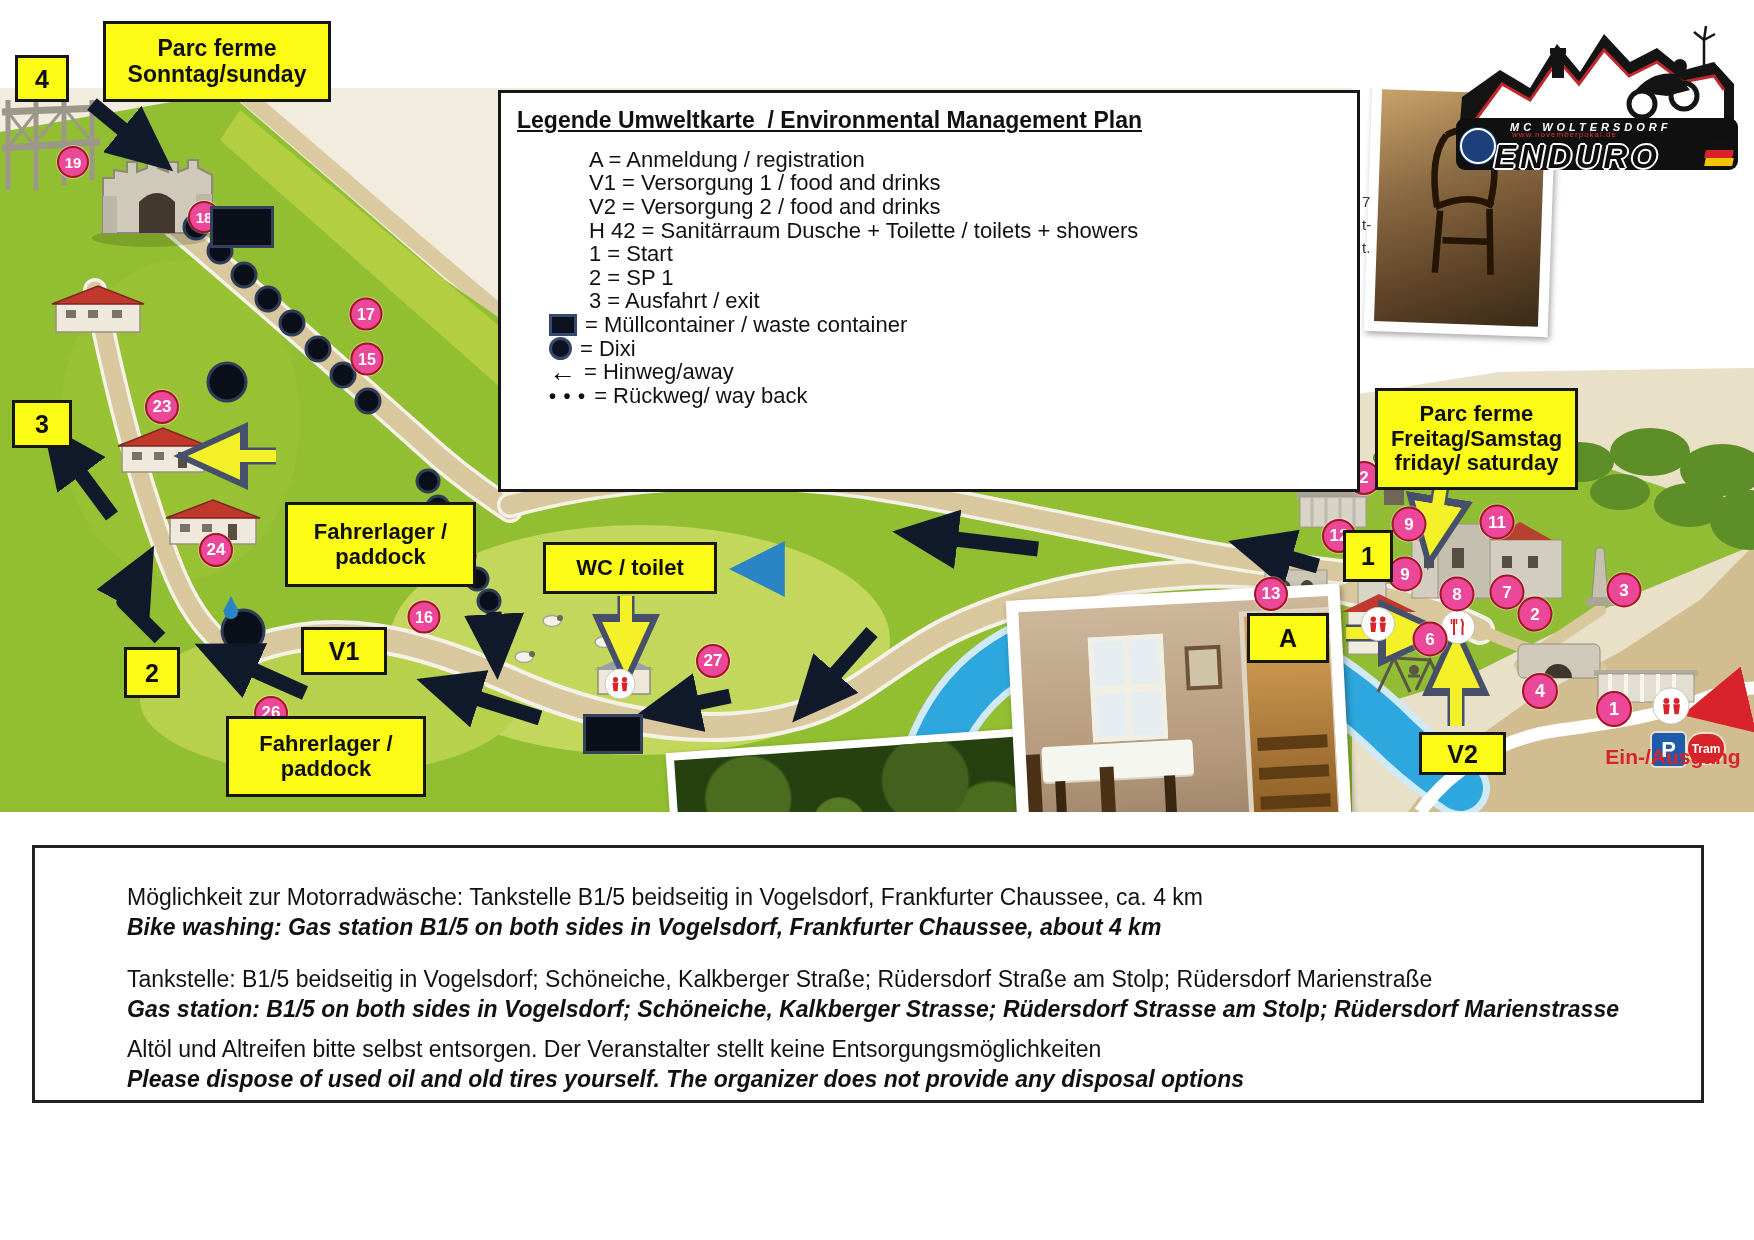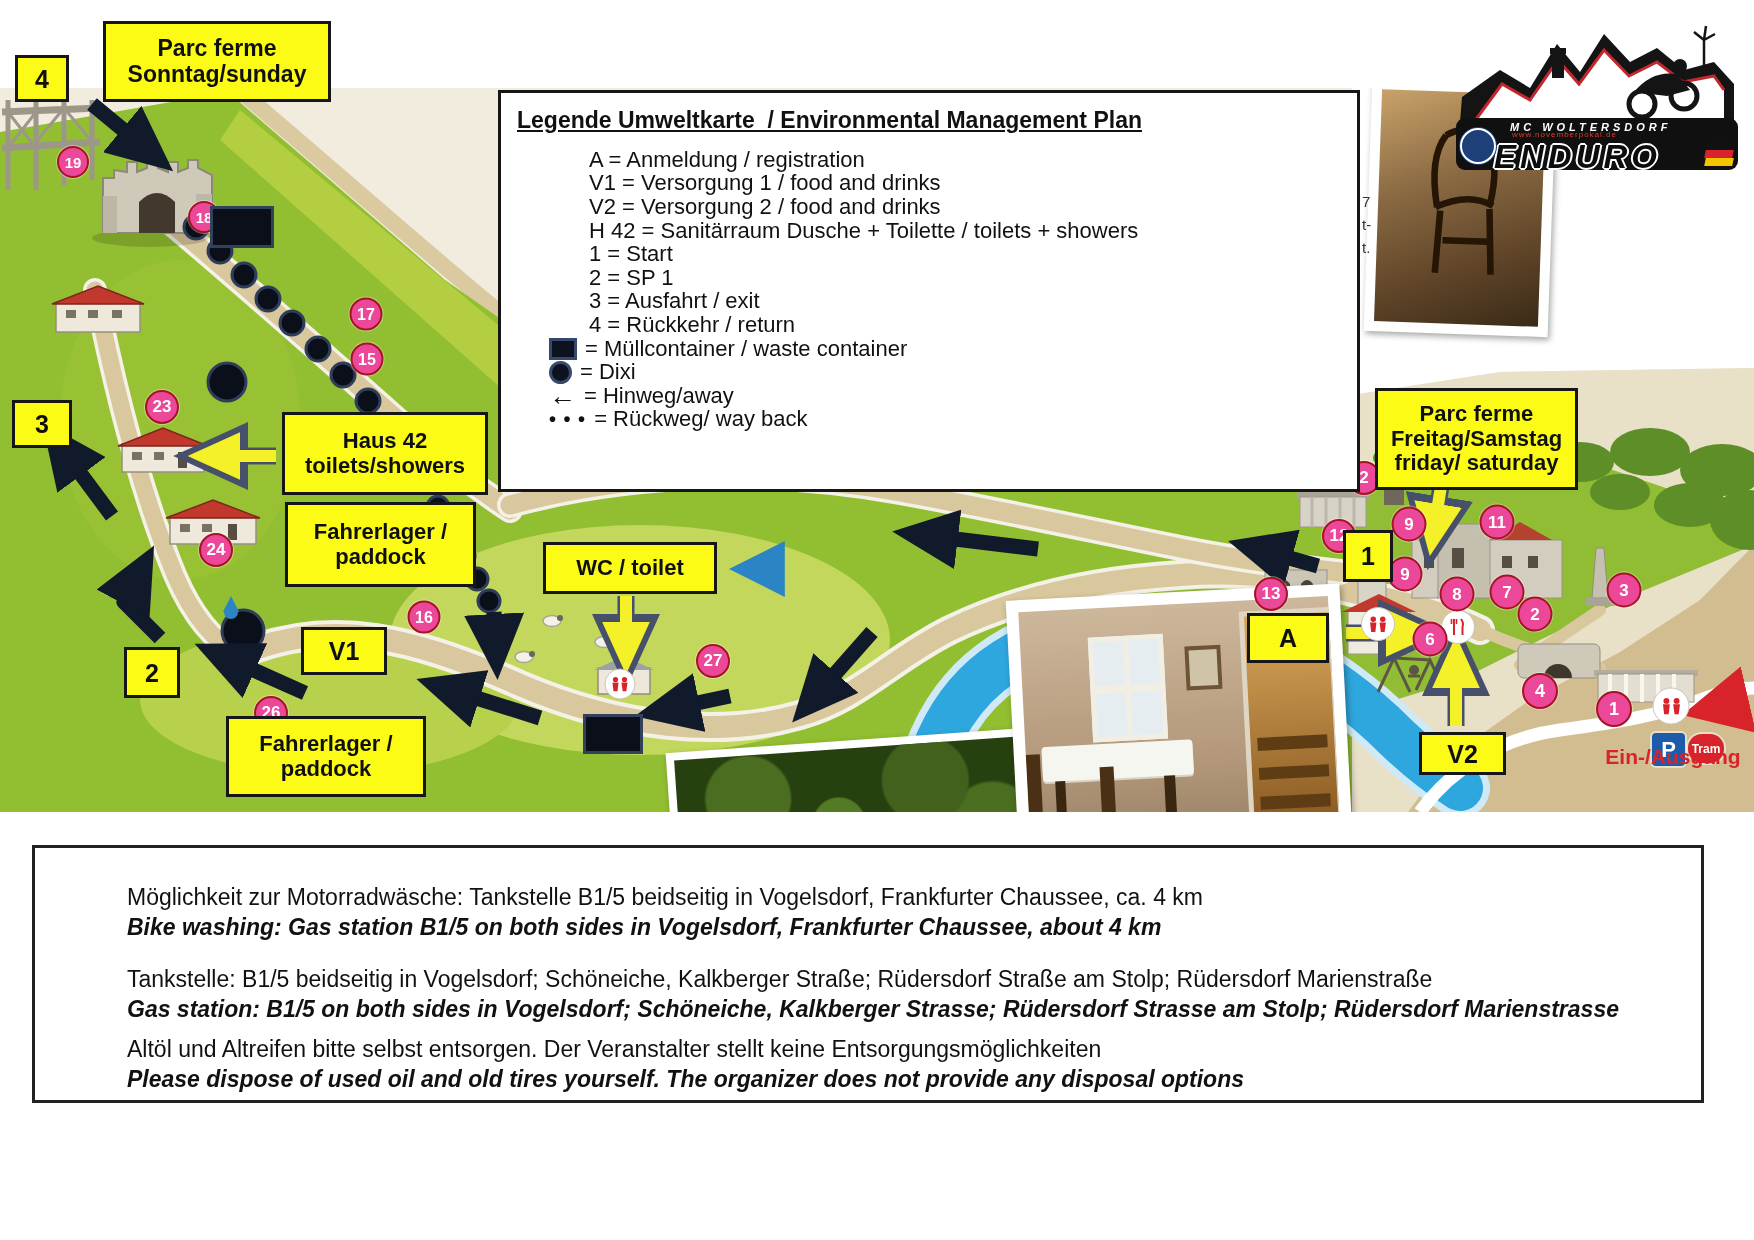--- a/index.html
+++ b/index.html
@@ -383,22 +383,20 @@
       </svg>
   </div>
 
   <div class="wastebox" style="left:210px;top:206px;width:58px;height:36px;"></div>
   <div class="wastebox" style="left:583px;top:714px;width:54px;height:34px;"></div>
 
   <div class="ylabel f24" style="left:15px;top:55px;width:48px;height:41px;">4</div>
   <div class="ylabel f23" style="left:103px;top:21px;width:222px;height:75px;">Parc ferme
 Sonntag/sunday</div>
   <div class="ylabel f24" style="left:12px;top:400px;width:54px;height:42px;">3</div>
-  <div class="ylabel f22" style="left:282px;top:412px;width:200px;height:77px;">Haus 42
-toilets/showers</div>
   <div class="ylabel f22" style="left:285px;top:502px;width:185px;height:79px;">Fahrerlager /
 paddock</div>
   <div class="ylabel f22" style="left:543px;top:542px;width:168px;height:46px;">WC / toilet</div>
   <div class="ylabel f24" style="left:124px;top:647px;width:50px;height:45px;">2</div>
   <div class="ylabel f24" style="left:301px;top:627px;width:80px;height:42px;">V1</div>
   <div class="ylabel f22" style="left:226px;top:716px;width:194px;height:75px;">Fahrerlager /
 paddock</div>
   <div class="ylabel f22" style="left:1375px;top:388px;width:197px;height:96px;">Parc ferme
 Freitag/Samstag
 friday/ saturday</div>
@@ -422,23 +420,20 @@
           <span>H 42 = Sanitärraum Dusche + Toilette / toilets + showers</span>
         </div>
         <div class="legend-row">
           <span>1 = Start</span>
         </div>
         <div class="legend-row">
           <span>2 = SP 1</span>
         </div>
         <div class="legend-row">
           <span>3 = Ausfahrt / exit</span>
-        </div>
-        <div class="legend-row">
-          <span>4 = Rückkehr / return</span>
         </div>
         <div class="legend-row has-icon">
           <span class="licon licon-waste"></span>
           <span>= Müllcontainer / waste container</span>
         </div>
         <div class="legend-row has-icon">
           <span class="licon licon-dixi"></span>
           <span>= Dixi</span>
         </div>
         <div class="legend-row has-icon">

